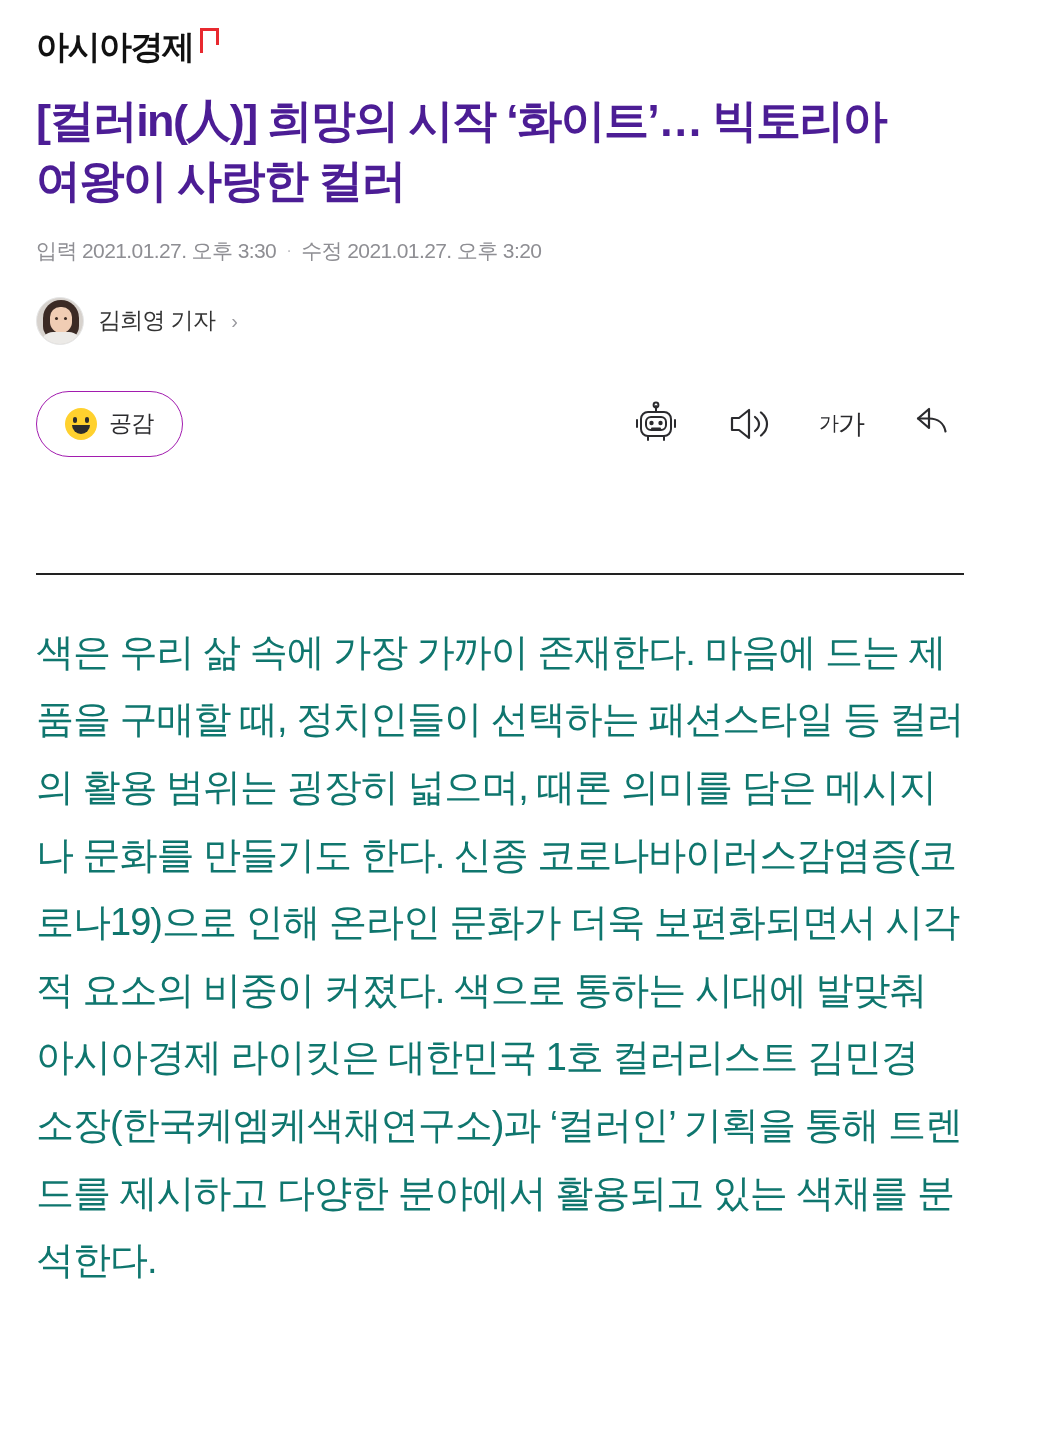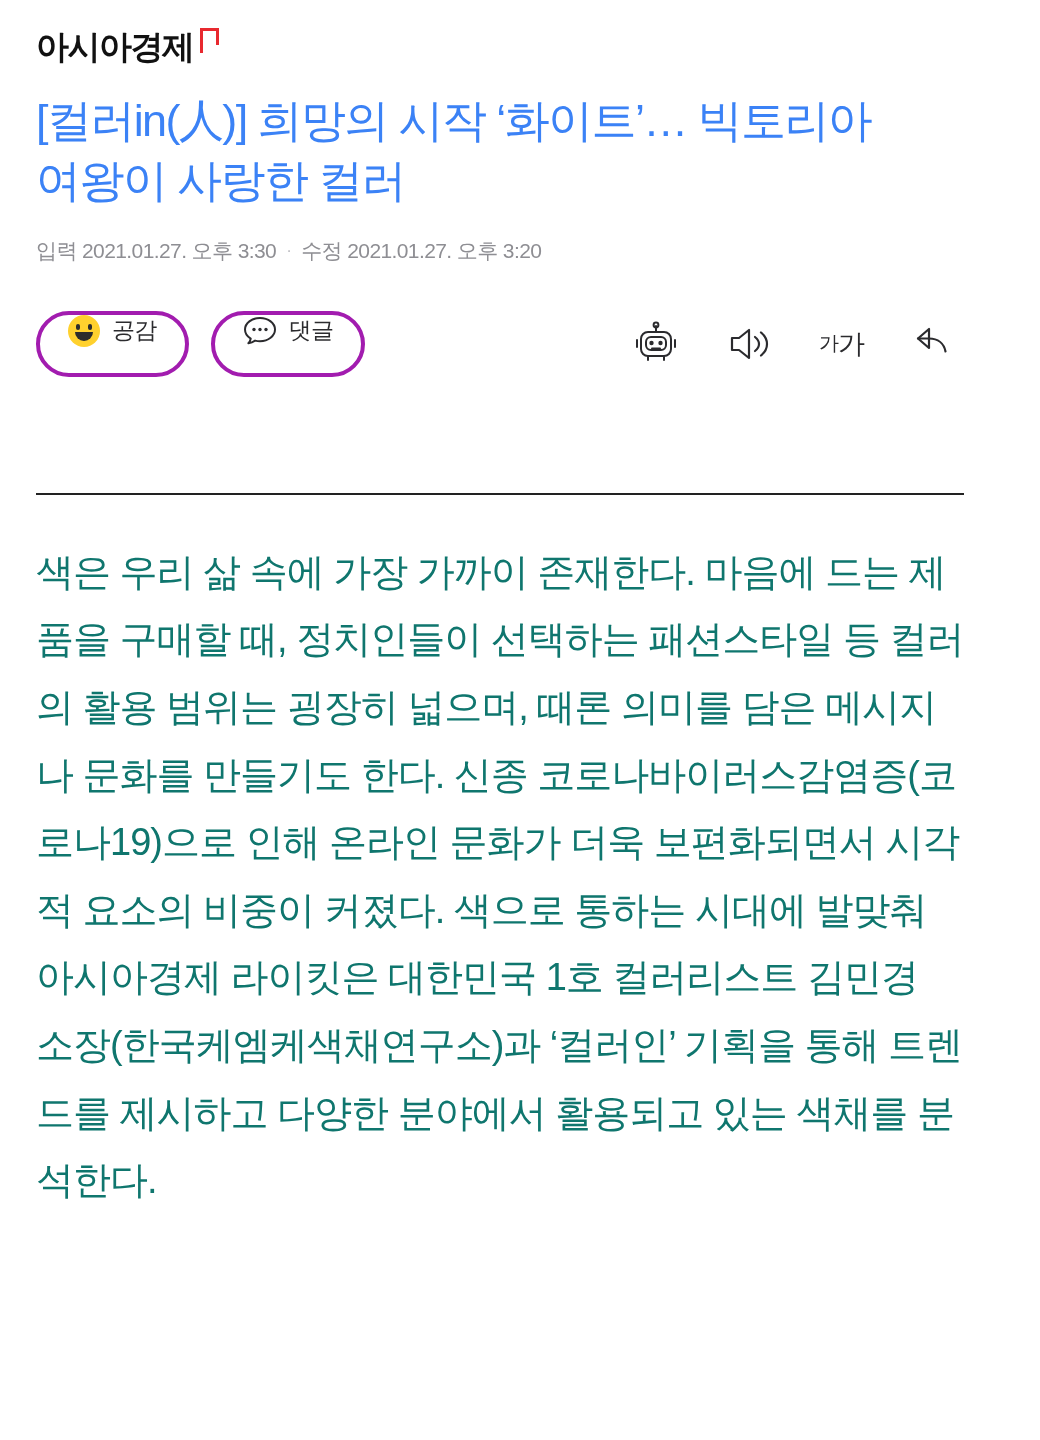--- a/index.html
+++ b/index.html
@@ -61,23 +61,23 @@
     position: absolute;
     right: 0; top: 0;
     width: 3px; height: 17px;
     background: #e8292f;
   }
 
   
   .article-title {
     font-size: 45px;
     line-height: 1.33;
-    font-weight: 400;
+    font-weight: 700;
     letter-spacing: -1.6px;
-    color: #3b82f6;
+    color: #4c1d95;
     margin: 18px 0 0 0;
     word-break: keep-all;
     max-width: 980px;
   }
 
   
   .meta-dates {
     margin-top: 26px;
     font-size: 21px;
     color: #8e8e93;
@@ -163,23 +163,23 @@
     justify-content: space-between;
     padding-right: 6px;
   }
   .actions-left {
     display: flex;
     align-items: center;
     gap: 22px;
   }
   .pill {
     display: flex;
-    align-items: flex-start;
+    align-items: center;
     gap: 12px;
-    border: 4px solid #a21caf;
+    border: 1px solid #a21caf;
     border-radius: 40px;
     height: 66px;
     padding: 0 28px;
     background: #fff;
     cursor: pointer;
   }
   .pill-label {
     font-size: 23px;
     color: #2b2b2e;
     letter-spacing: -0.7px;
@@ -257,44 +257,44 @@
   </div>
 
   <h1 class="article-title">[컬러in(人)] 희망의 시작 ‘화이트’… 빅토리아 여왕이 사랑한 컬러</h1>
 
   <div class="meta-dates">
     <span>입력 2021.01.27. 오후 3:30</span>
     <span class="meta-sep">·</span>
     <span>수정 2021.01.27. 오후 3:20</span>
   </div>
 
+  <div class="byline">
+    <div class="avatar">
+      <div class="hair"></div>
+      <div class="face"></div>
+      <div class="eye l"></div>
+      <div class="eye r"></div>
+      <div class="body"></div>
+    </div>
+    <span class="byline-name">김희영 기자</span>
+    <span class="byline-chevron">›</span>
+  </div>
 
   <div class="actions">
     <div class="actions-left">
 
       <div class="pill">
         <span class="emoji-like">
           <span class="e-eye l"></span>
           <span class="e-eye r"></span>
           <span class="e-mouth"></span>
         </span>
         <span class="pill-label">공감</span>
       </div>
 
-      <div class="pill">
-        <span>
-          <svg width="34" height="30" viewBox="0 0 34 30" fill="none">
-            <path d="M17 3C8.7 3 2 8.2 2 14.6c0 3.7 2.2 7 5.7 9.1-.3 1.6-1.2 3.4-2.3 4.6 2.6-.4 5.1-1.6 6.7-2.7 1.6.4 3.2.6 4.9.6 8.3 0 15-5.2 15-11.6S25.3 3 17 3z" stroke="#2b2b2e" stroke-width="2" stroke-linejoin="round"></path>
-            <circle cx="11" cy="14.5" r="1.7" fill="#2b2b2e"></circle>
-            <circle cx="17" cy="14.5" r="1.7" fill="#2b2b2e"></circle>
-            <circle cx="23" cy="14.5" r="1.7" fill="#2b2b2e"></circle>
-          </svg>
-        </span>
-        <span class="pill-label">댓글</span>
-      </div>
 
     </div>
 
     <div class="actions-right">
 
       <div class="icon-btn">
         <svg width="46" height="46" viewBox="0 0 46 46" fill="none">
           <path d="M23 5v5" stroke="#2b2b2e" stroke-width="2" stroke-linecap="round"></path>
           <circle cx="23" cy="4" r="2.4" stroke="#2b2b2e" stroke-width="2"></circle>
           <rect x="8" y="11" width="30" height="24" rx="7" stroke="#2b2b2e" stroke-width="2"></rect>

